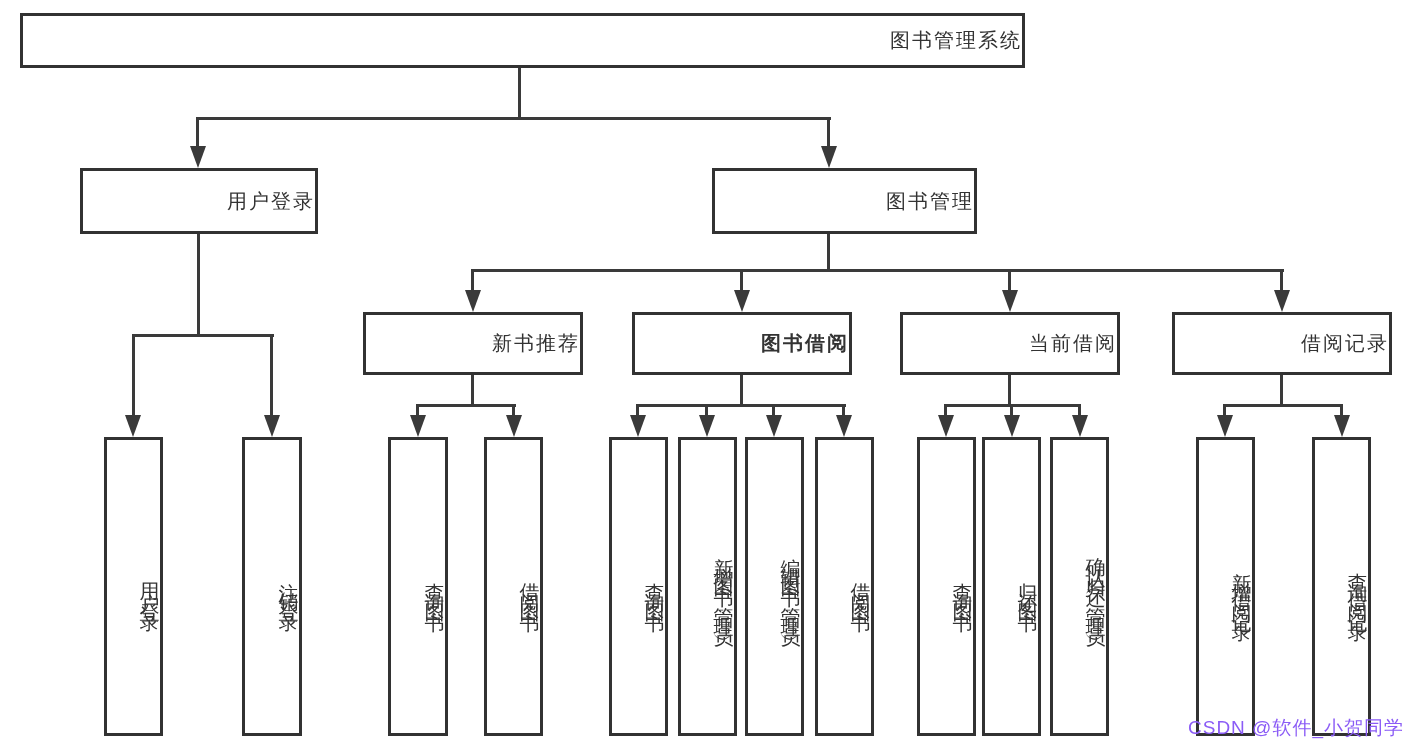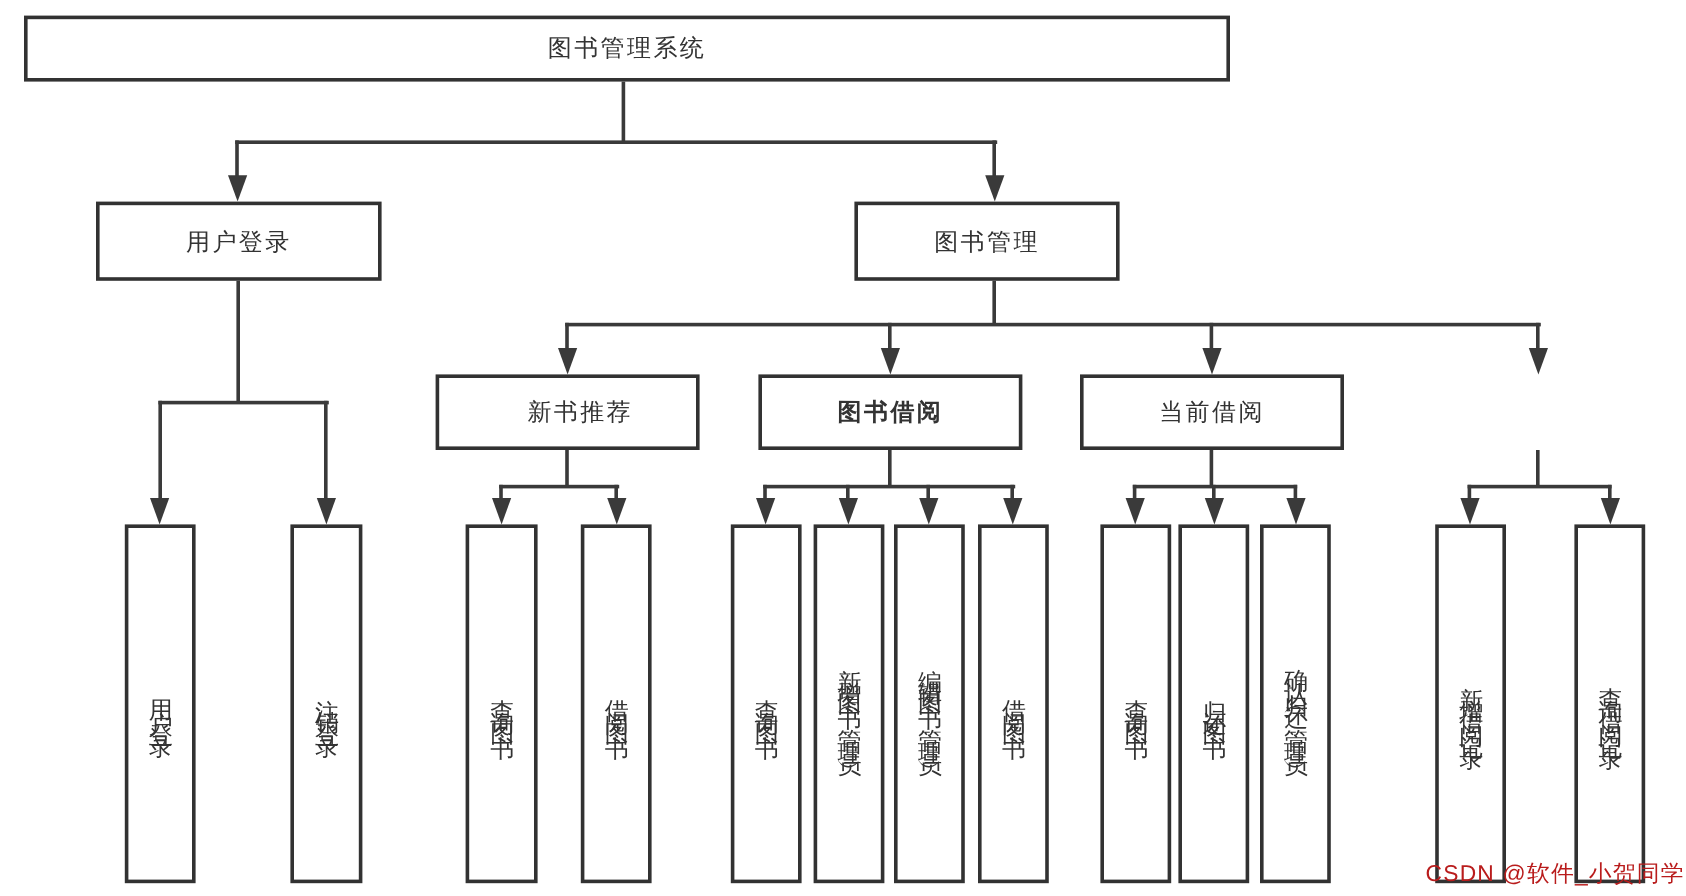--- a/index.html
+++ b/index.html
@@ -2,65 +2,68 @@
 <html><head>
 <meta charset="utf-8">
 <style>
   html,body{margin:0;padding:0;background:#ffffff;}
   .stage{
     position:relative;width:1405px;height:747px;background:#ffffff;
     font-family:"Liberation Sans",sans-serif;overflow:hidden;color:#333;
   }
   .node{
     position:absolute;box-sizing:border-box;background:#ffffff;
-    border:3px solid #323232;display:flex;align-items:center;justify-content:center;
+    border:3px solid #323232;display:flex;align-items:center;justify-content:flex-end;
     color:#333333;font-size:20px;letter-spacing:2px;white-space:nowrap;
   }
   .leaf{letter-spacing:0;}
   .leaf .vtext{
     writing-mode:vertical-rl;text-orientation:mixed;
     font-size:20px;line-height:1;letter-spacing:10px;
     display:block;
   }
   .vl{position:absolute;width:3px;background:#3a3a3a;}
   .hl{position:absolute;height:3px;background:#3a3a3a;}
   .ar{
     position:absolute;width:0;height:0;
     border-left:8px solid transparent;border-right:8px solid transparent;
     border-top:22px solid #3a3a3a;
   }
   .wm{
     position:absolute;left:1188px;top:715px;z-index:6;
-    color:#b91c1c;font-size:19px;letter-spacing:1px;white-space:nowrap;
+    color:#8b5cf6;font-size:19px;letter-spacing:1px;white-space:nowrap;
   }
 </style>
 </head>
 <body>
 
 <div class="stage">
 
   <div class="node" style="left:20px;top:13px;width:1005px;height:55px;">
     <span>图书管理系统</span>
   </div>
 
   <div class="node" style="left:80px;top:168px;width:238px;height:66px;">
     <span>用户登录</span>
   </div>
-  <div class="node" style="left:712px;top:168px;width:221px;height:66px;">
+  <div class="node" style="left:712px;top:168px;width:265px;height:66px;">
     <span>图书管理</span>
   </div>
 
   <div class="node" style="left:363px;top:312px;width:220px;height:63px;padding-left:21px;">
     <span>新书推荐</span>
   </div>
   <div class="node" style="left:632px;top:312px;width:220px;height:63px;font-weight:bold;">
     <span>图书借阅</span>
   </div>
   <div class="node" style="left:900px;top:312px;width:220px;height:63px;">
     <span>当前借阅</span>
+  </div>
+  <div class="node" style="left:1172px;top:312px;width:220px;height:63px;">
+    <span>借阅记录</span>
   </div>
 
   <div class="node leaf" style="left:104px;top:437px;width:59px;height:299px;">
     <span class="vtext">用户登录</span>
   </div>
   <div class="node leaf" style="left:242px;top:437px;width:60px;height:299px;">
     <span class="vtext">注销登录</span>
   </div>
 
   <div class="node leaf" style="left:388px;top:437px;width:60px;height:299px;">

